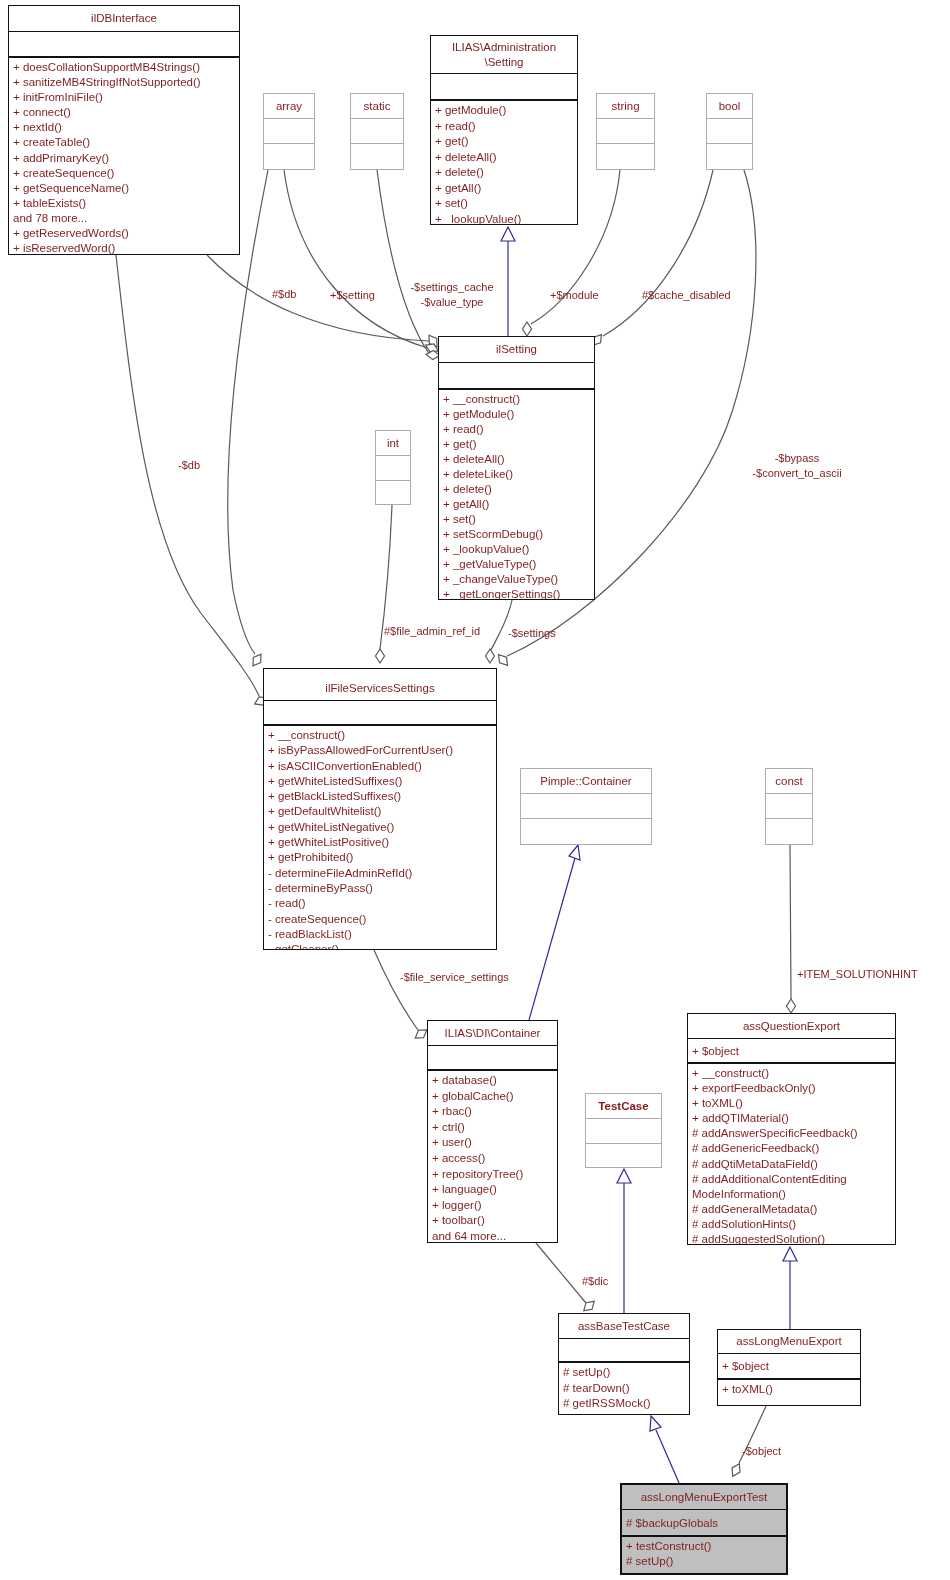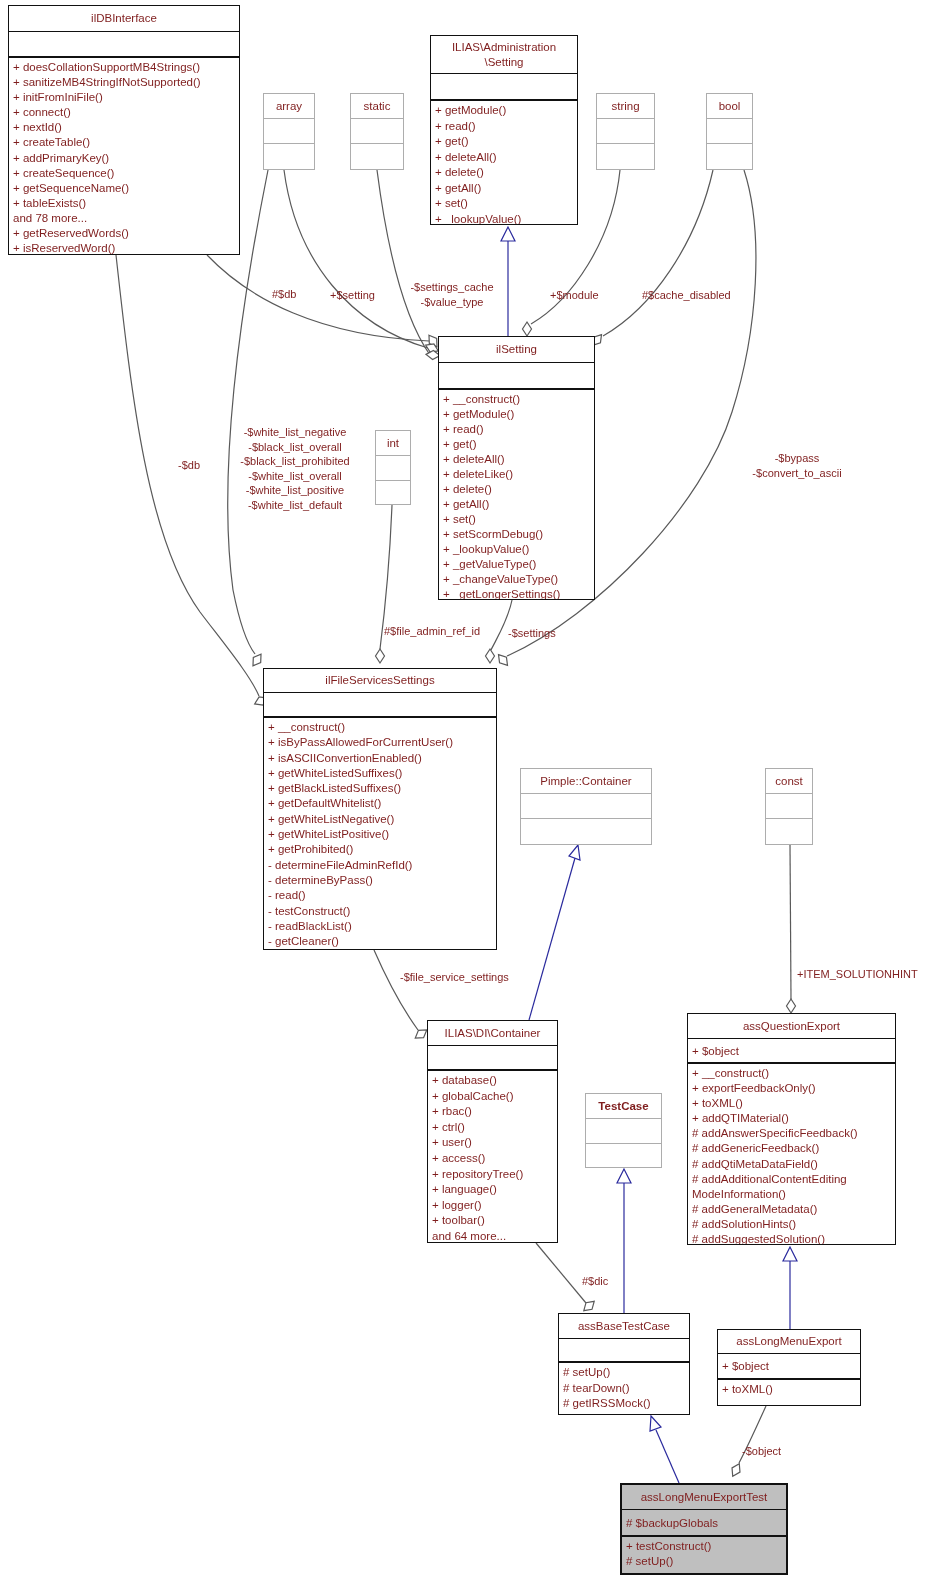--- a/index.html
+++ b/index.html
@@ -161,36 +161,36 @@
       </div>
   </div>
 
   <div class="cls gray" style="left:375px;top:430px;width:36px;height:75px;">
     <div class="t" style="height:25px;">int</div>
     <div class="cell"></div>
     <div class="cell"></div>
   </div>
 
   <div class="cls" style="left:263px;top:668px;width:234px;height:282px;">
-    <div class="t" style="height:24px;">ilFileServicesSettings</div>
+    <div class="t" style="height:24px;margin-top:8px;">ilFileServicesSettings</div>
     <div class="a" style="height:25px;"></div>
     <div class="m" style="line-height:15.3px;">
         <div class="mline">+ __construct()</div>
         <div class="mline">+ isByPassAllowedForCurrentUser()</div>
         <div class="mline">+ isASCIIConvertionEnabled()</div>
         <div class="mline">+ getWhiteListedSuffixes()</div>
         <div class="mline">+ getBlackListedSuffixes()</div>
         <div class="mline">+ getDefaultWhitelist()</div>
         <div class="mline">+ getWhiteListNegative()</div>
         <div class="mline">+ getWhiteListPositive()</div>
         <div class="mline">+ getProhibited()</div>
         <div class="mline">- determineFileAdminRefId()</div>
         <div class="mline">- determineByPass()</div>
         <div class="mline">- read()</div>
-        <div class="mline">- testConstruct()</div>
+        <div class="mline">- createSequence()</div>
         <div class="mline">- readBlackList()</div>
         <div class="mline">- getCleaner()</div>
       </div>
   </div>
 
   <div class="cls gray" style="left:520px;top:768px;width:132px;height:77px;">
     <div class="t" style="height:25px;">Pimple::Container</div>
     <div class="cell"></div>
     <div class="cell"></div>
   </div>
@@ -276,21 +276,20 @@
         <div class="mline"># setUp()</div>
       </div>
   </div>
 
   <div class="lbl" style="left:272px;top:287px;">#$db</div>
   <div class="lbl" style="left:330px;top:288px;">+$setting</div>
   <div class="lbl c" style="left:399px;top:280px;width:106px;"><div class="mline">-$settings_cache</div><div class="mline">-$value_type</div></div>
   <div class="lbl" style="left:550px;top:288px;text-align:center;">+$module</div>
   <div class="lbl" style="left:642px;top:288px;">#$cache_disabled</div>
   <div class="lbl" style="left:178px;top:458px;">-$db</div>
-  <div class="lbl c" style="left:228px;top:425px;width:134px;"><div class="mline">-$white_list_negative</div><div class="mline">-$black_list_overall</div><div class="mline">-$black_list_prohibited</div><div class="mline">-$white_list_overall</div><div class="mline">-$white_list_positive</div><div class="mline">-$white_list_default</div></div>
   <div class="lbl c" style="left:740px;top:451px;width:114px;"><div class="mline">-$bypass</div><div class="mline">-$convert_to_ascii</div></div>
   <div class="lbl" style="left:384px;top:624px;">#$file_admin_ref_id</div>
   <div class="lbl" style="left:508px;top:626px;">-$settings</div>
   <div class="lbl" style="left:400px;top:970px;">-$file_service_settings</div>
   <div class="lbl" style="left:797px;top:967px;">+ITEM_SOLUTIONHINT</div>
   <div class="lbl" style="left:582px;top:1274px;">#$dic</div>
   <div class="lbl" style="left:742px;top:1444px;">-$object</div>
 
 </div>
 

